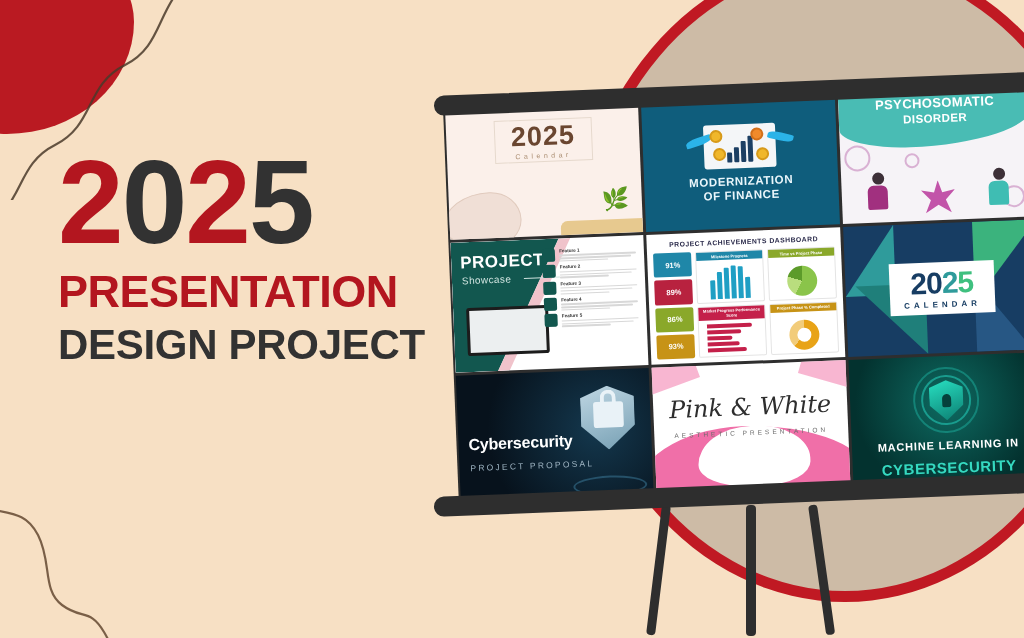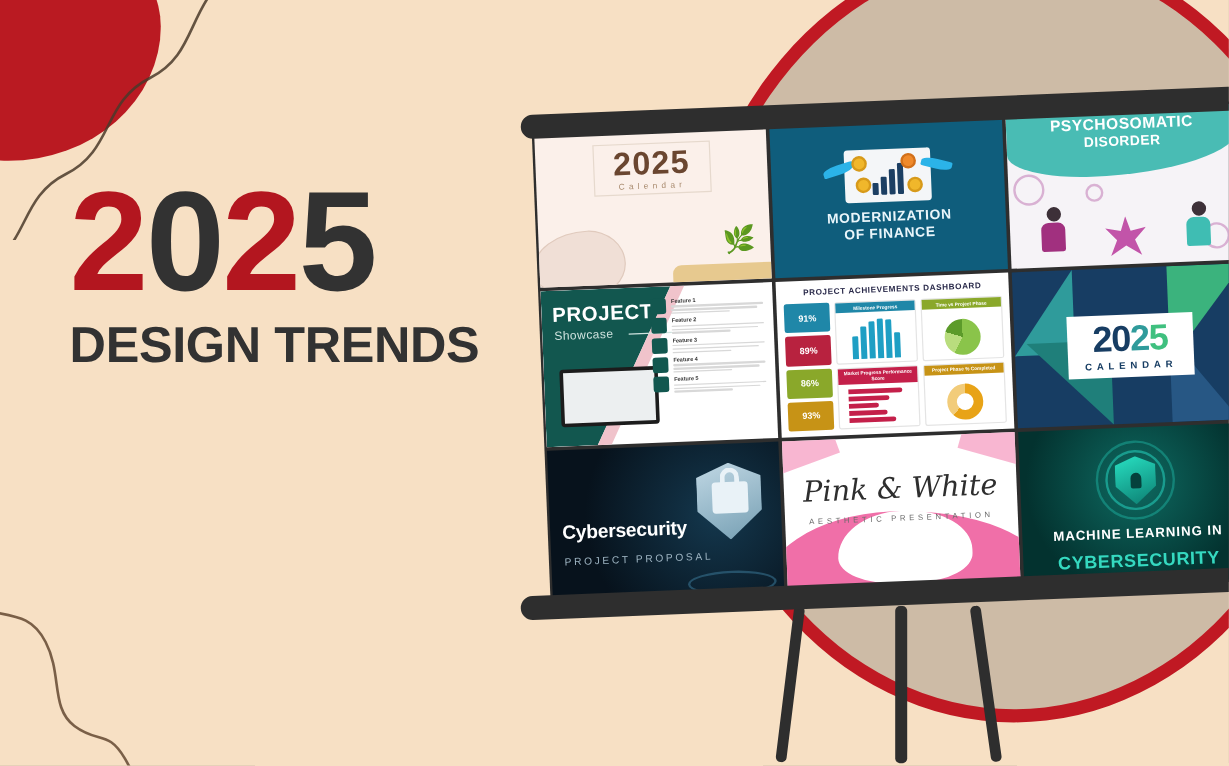--- a/index.html
+++ b/index.html
@@ -551,14 +551,15 @@
   </div>
 </div>
 
 <div class="bar bar-top"></div>
 <div class="bar bar-bottom"></div>
 
 <div class="headline">
   <div class="hl-year">
     <span class="d1">2</span><span class="d2">0</span><span class="d3">2</span><span class="d4">5</span>
   </div>
-  <div class="hl-l3">DESIGN TRENDS</div>
+  <div class="hl-l2">PRESENTATION</div>
+  <div class="hl-l3">DESIGN PROJECT</div>
 </div>
 
 </body></html>

